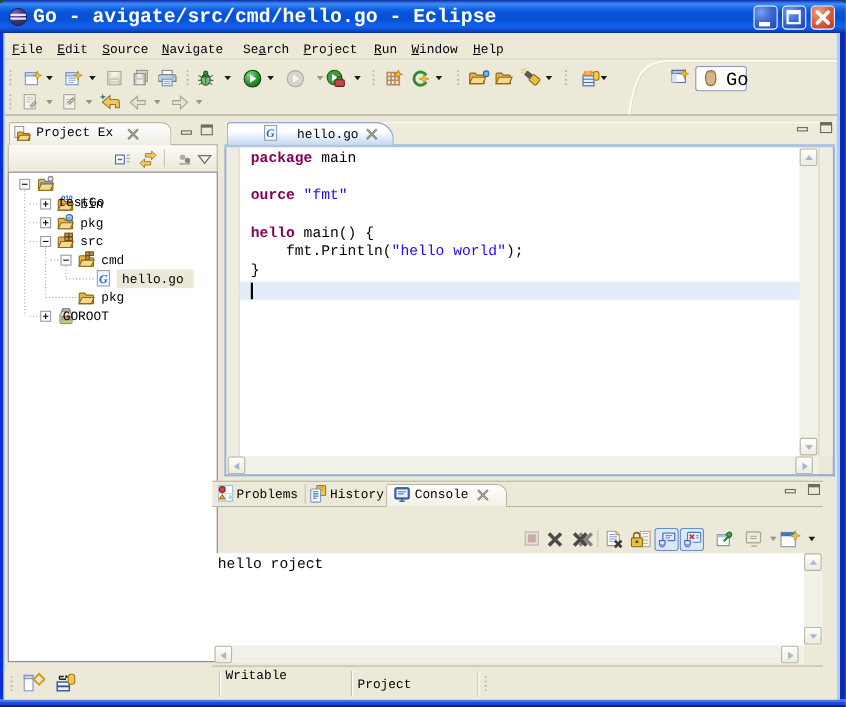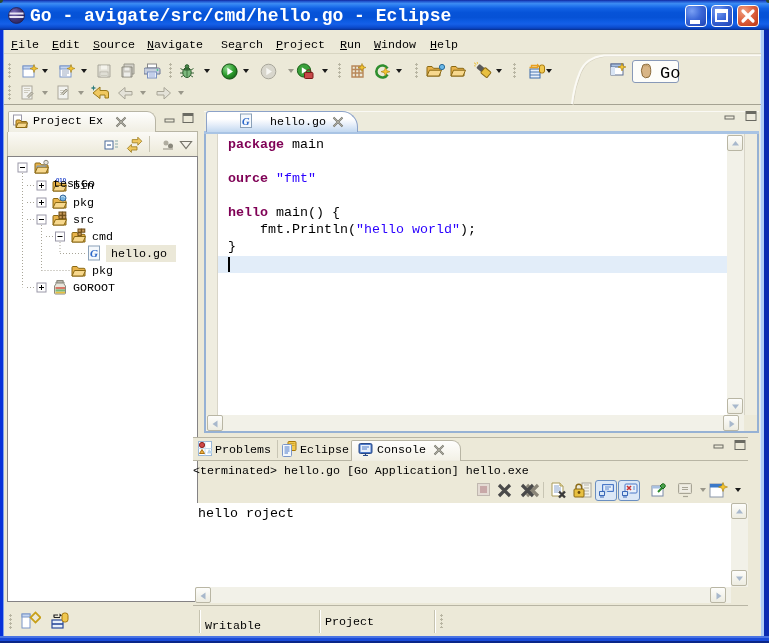--- a/index.html
+++ b/index.html
@@ -340,21 +340,21 @@
   <rect x="5" y="1.5" width="6" height="2.5" fill="#B8B6AC" stroke="#8A887C"></rect>
  </g>
 </svg>
 <div class="abs" style="left:53px;top:177px">testGo</div>
 <div class="abs" style="left:73px;top:179px">bin</div>
 <div class="abs" style="left:73px;top:196px">pkg</div>
 <div class="abs" style="left:73px;top:213px">src</div>
 <div class="abs" style="left:92px;top:230px">cmd</div>
 <div class="abs" style="left:111px;top:247px">hello.go</div>
 <div class="abs" style="left:92px;top:264px">pkg</div>
-<div class="abs" style="left:73px;top:281px">GOROOT</div>
+<div class="abs" style="left:57px;top:281px">GOROOT</div>
 
 <div id="ed" class="abs" style="left:204px;top:111px;width:555px;height:322px">
  <div class="abs" style="left:0;top:0;width:555px;height:20px;background:#EDEBDC;border-top:1px solid #FAF9F4"></div>
  <div class="abs" style="left:0;top:20px;width:555px;height:3px;background:#A9C4E4"></div>
  <div class="abs" style="left:2px;top:0;width:152px;height:21px;background:linear-gradient(180deg,#FFFFFF 35%,#E4EDF9 65%,#C2D8F0);border:1px solid #8CA2C8;border-bottom:none;border-radius:3px 16px 0 0"></div>
  <svg class="abs" style="left:35px;top:2px" width="15" height="16">
       <rect x="1.5" y="1" width="11" height="13.5" fill="#F4F8FC" stroke="#8AA0B8"></rect>
       <text x="3" y="11.5" font-size="10.5" font-weight="bold" font-style="italic" fill="#2A66C8" font-family="Liberation Serif">G</text>
     </svg>
  <div class="abs" style="left:66px;top:4px">hello.go</div>
@@ -419,40 +419,39 @@
       <path d="M9 12.5 L11 8 l1.5 2 1.5-1 v3.5 Z" fill="#B8D4EC"></path>
     </svg>
  <div class="abs" style="left:22px;top:6px">Problems</div>
  <div class="abs" style="left:84px;top:3px;width:1px;height:18px;background:#C8C5B4"></div>
  <svg class="abs" style="left:88px;top:4px" width="17" height="17">
       <rect x="7" y="0.5" width="8" height="9" rx="1" fill="#F0C850" stroke="#A8780A"></rect>
       <path d="M8.5 2.5 h5 M8.5 4.5 h5" stroke="#C89A20" stroke-width="0.8"></path>
       <rect x="1.5" y="3.5" width="9" height="12" rx="1" fill="#F4F8FC" stroke="#7A96C8"></rect>
       <path d="M3.5 6 h5 M3.5 8 h5 M3.5 10 h5 M3.5 12 h3.5" stroke="#4A78C8" stroke-width="1"></path>
     </svg>
- <div class="abs" style="left:107px;top:6px">Eclipse</div>
+ <div class="abs" style="left:107px;top:6px">History</div>
  <svg class="abs" style="left:165px;top:5px" width="16" height="16">
       <rect x="1" y="1.5" width="13" height="10" rx="1.5" fill="#4A78C8" stroke="#2A4A88"></rect>
       <rect x="2.5" y="3" width="10" height="7" fill="#E8F0FA"></rect>
       <path d="M4 5 h7 M4 7 h5" stroke="#4A78C8" stroke-width="1"></path>
       <path d="M5 13.5 h5 M7.5 11.5 v2" stroke="#2A4A88" stroke-width="1.2"></path>
     </svg>
  <div class="abs" style="left:184px;top:6px">Console</div>
  <svg class="abs" style="left:240px;top:7px" width="12" height="12">
       <path d="M1.5 1.5 L10.5 10.5 M10.5 1.5 L1.5 10.5" stroke="#7A7A72" stroke-width="2"></path>
       <path d="M1.5 1.5 L10.5 10.5 M10.5 1.5 L1.5 10.5" stroke="#B8B5A8" stroke-width="0.8"></path>
     </svg>
  <svg class="abs" style="left:519px;top:3px" width="15" height="11">
       <rect x="2" y="5" width="9" height="3" fill="#ECE9D8" stroke="#6A6A62"></rect>
     </svg>
  <svg class="abs" style="left:540px;top:3px" width="15" height="11">
       <rect x="2" y="0.5" width="10" height="9" fill="#ECE9D8" stroke="#6A6A62"></rect>
       <rect x="2" y="0.5" width="10" height="2.5" fill="#6A6A62"></rect>
     </svg>
- <div class="abs" style="left:0;top:27px;white-space:pre">&lt;terminated&gt; hello.go [Go Application] hello.exe</div>
 
  <div id="ctb" class="abs" style="left:0;top:43px;width:555px;height:22px">
   <div class="abs" style="left:284px;top:3px;width:13px;height:13px;background:#E4DBD4;border:1px solid #C0B8B0">
         <div class="abs" style="left:2px;top:2px;width:7px;height:7px;background:#C8A8A8"></div>
       </div>
   <svg class="abs" style="left:304px;top:3px" width="15" height="15">
         <path d="M2 2 L13 13 M13 2 L2 13" stroke="#4A4A4A" stroke-width="3.2"></path>
       </svg>
   <svg class="abs" style="left:327px;top:3px" width="22" height="15">
         <path d="M2 2 L13 13 M13 2 L2 13" stroke="#8A8578" stroke-width="3.2" transform="translate(5,0)"></path>
@@ -549,20 +548,20 @@
     </svg>
  <svg class="abs" style="left:46px;top:4px" width="20" height="19">
       <rect x="2" y="9" width="11" height="8" fill="#E8F0FA" stroke="#2A4A9A" stroke-width="1.2"></rect>
       <path d="M2 13 h11" stroke="#2A4A9A" stroke-width="1.6"></path>
       <rect x="12" y="2" width="6" height="9" rx="2.5" fill="#F0C850" stroke="#A8780A"></rect>
       <path d="M4 6.5 h6 m-6 0 v-2.5 h4" fill="none" stroke="#222" stroke-width="1.2"></path>
       <path d="M9.5 2.5 l2.5 1.8 -2.5 1.8 Z" fill="#222"></path>
     </svg>
  <div class="abs" style="left:195px;top:3px;width:1px;height:23px;background:#C6C3B0"></div>
  <div class="abs" style="left:196px;top:3px;width:1px;height:23px;background:#FFFFFF"></div>
- <div class="abs" style="left:201px;top:12px">Writable</div>
+ <div class="abs" style="left:201px;top:0">Writable</div>
  <div class="abs" style="left:315px;top:3px;width:1px;height:23px;background:#C6C3B0"></div>
  <div class="abs" style="left:316px;top:3px;width:1px;height:23px;background:#FFFFFF"></div>
  <div class="abs" style="left:321px;top:8px">Project</div>
  <div class="abs" style="left:430px;top:3px;width:1px;height:23px;background:#C6C3B0"></div>
  <div class="abs" style="left:431px;top:3px;width:1px;height:23px;background:#FFFFFF"></div>
  <div class="grip" style="left:436px;top:7px;height:14px"></div>
 </div>
 
 </body></html>

